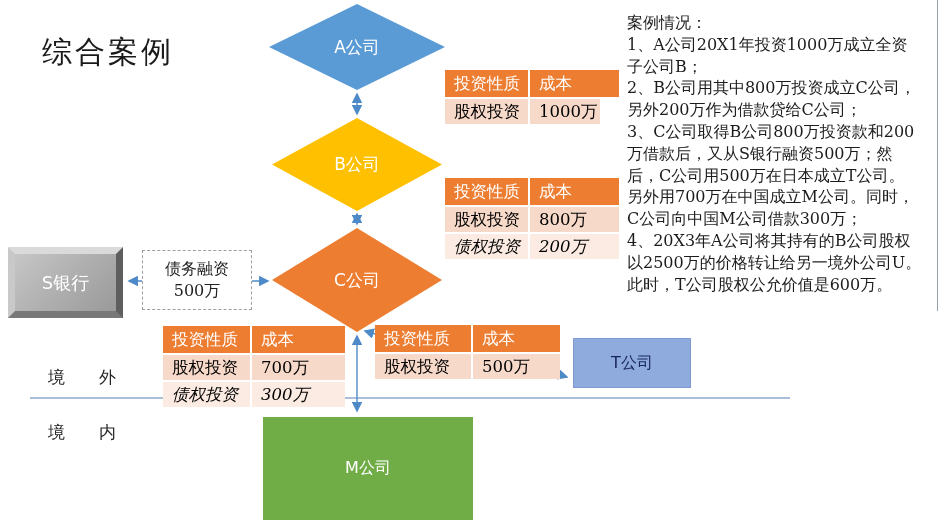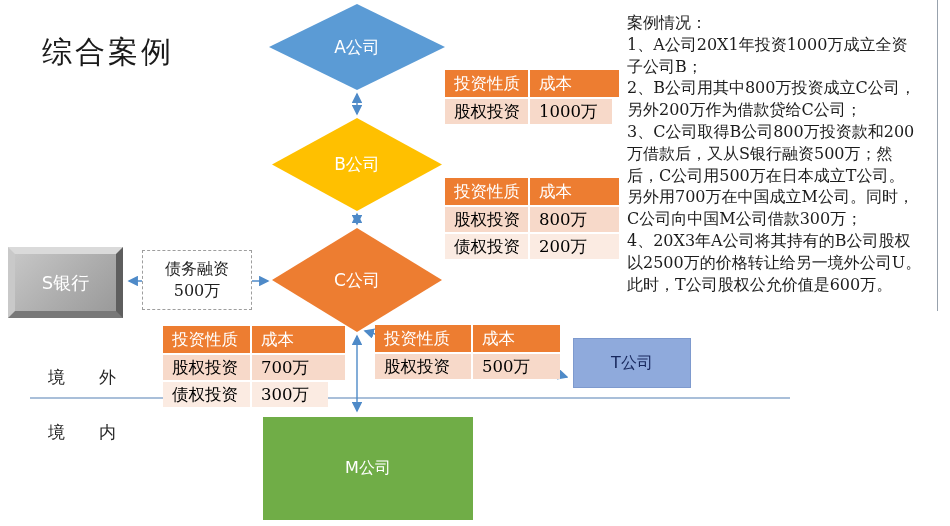--- a/index.html
+++ b/index.html
@@ -33,21 +33,21 @@
          color:#17275c;font-size:16px;}
   .m-box{left:263px;top:417px;width:210px;height:103px;background:#70AD47;color:#fff;font-size:16px;}
 
   .itable{position:absolute;z-index:2;}
   .trow{display:flex;}
   .cell{height:27px;display:flex;align-items:center;padding-left:9px;box-sizing:border-box;
         font-size:16.5px;font-family:"DejaVu Serif","Liberation Serif",serif;white-space:nowrap;}
   .head .cell{background:#ED7D31;color:#fff;font-weight:normal;}
   .body .cell{color:#000000;border-top:2px solid #fff;}
   .row-odd .cell{background:#F7D9C9;}
-  .row-even .cell{background:#FBEBE2;}
+  .row-even .cell{background:#FBEBE2;font-style:italic;}
   .cdiv{border-right:2px solid #fff;}
 
   .region-label{position:absolute;z-index:2;color:#262626;font-size:17px;white-space:pre;
                 font-family:"DejaVu Serif","Liberation Serif",serif;}
   .region-line{position:absolute;left:30px;top:397px;width:760px;height:2px;background:#A9BFD9;z-index:0;}
   .right-border{position:absolute;left:937px;top:0px;width:1px;height:311px;background:#98a2ad;z-index:0;}
 
   .notes{position:absolute;left:627px;top:12px;width:316px;z-index:2;color:#1c1c1c;
          font-family:"DejaVu Serif","Liberation Serif",serif;font-size:16px;line-height:21.8px;}
   .notes .body-text{white-space:pre-line;}
@@ -102,21 +102,21 @@
     <span>M公司</span>
   </div>
 
   <div class="itable" style="left:445px;top:70px;">
     <div class="trow head">
       <div class="cell cdiv" style="width:85px;">投资性质</div>
       <div class="cell" style="width:89px;">成本</div>
     </div>
     <div class="trow body row-odd">
       <div class="cell cdiv" style="width:85px;">股权投资</div>
-      <div class="cell" style="width:82px;">1000万</div>
+      <div class="cell" style="width:70px;">1000万</div>
     </div>
   </div>
 
   <div class="itable" style="left:445px;top:178px;">
     <div class="trow head">
       <div class="cell cdiv" style="width:85px;">投资性质</div>
       <div class="cell" style="width:89px;">成本</div>
     </div>
     <div class="trow body row-odd">
       <div class="cell cdiv" style="width:85px;">股权投资</div>
@@ -132,21 +132,21 @@
     <div class="trow head">
       <div class="cell cdiv" style="width:89px;">投资性质</div>
       <div class="cell" style="width:93px;">成本</div>
     </div>
     <div class="trow body row-odd">
       <div class="cell cdiv" style="width:89px;">股权投资</div>
       <div class="cell" style="width:93px;">700万</div>
     </div>
     <div class="trow body row-even">
       <div class="cell cdiv" style="width:89px;">债权投资</div>
-      <div class="cell" style="width:76px;">300万</div>
+      <div class="cell" style="width:93px;">300万</div>
     </div>
   </div>
 
   <div class="itable" style="left:375px;top:325px;">
     <div class="trow head">
       <div class="cell cdiv" style="width:98px;">投资性质</div>
       <div class="cell" style="width:87px;">成本</div>
     </div>
     <div class="trow body row-odd">
       <div class="cell cdiv" style="width:98px;">股权投资</div>

